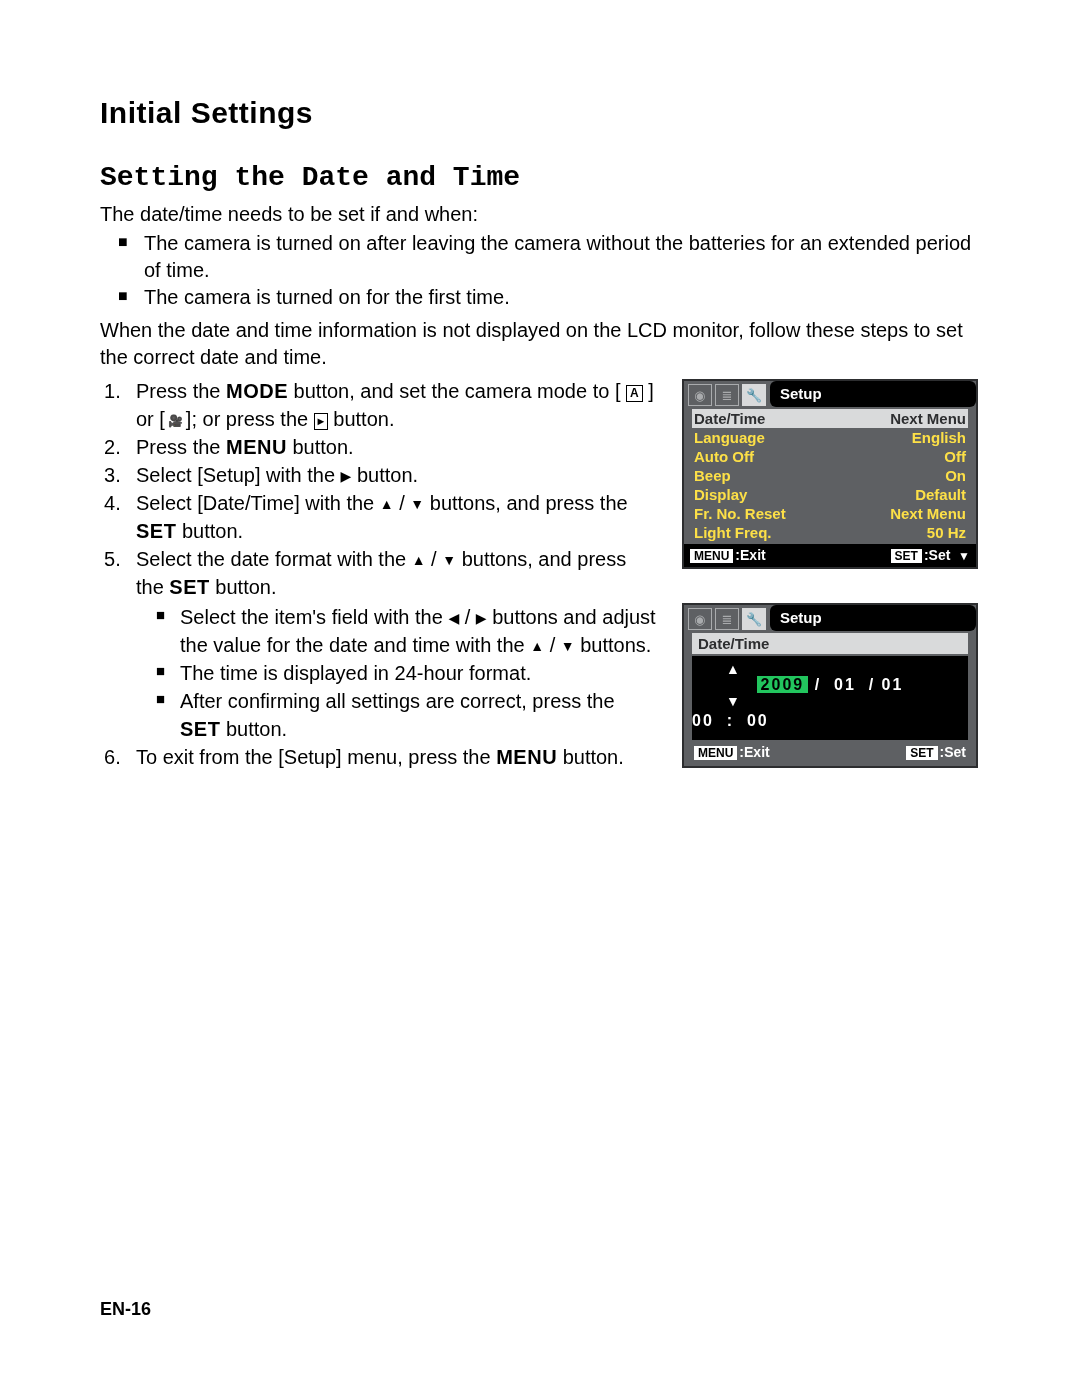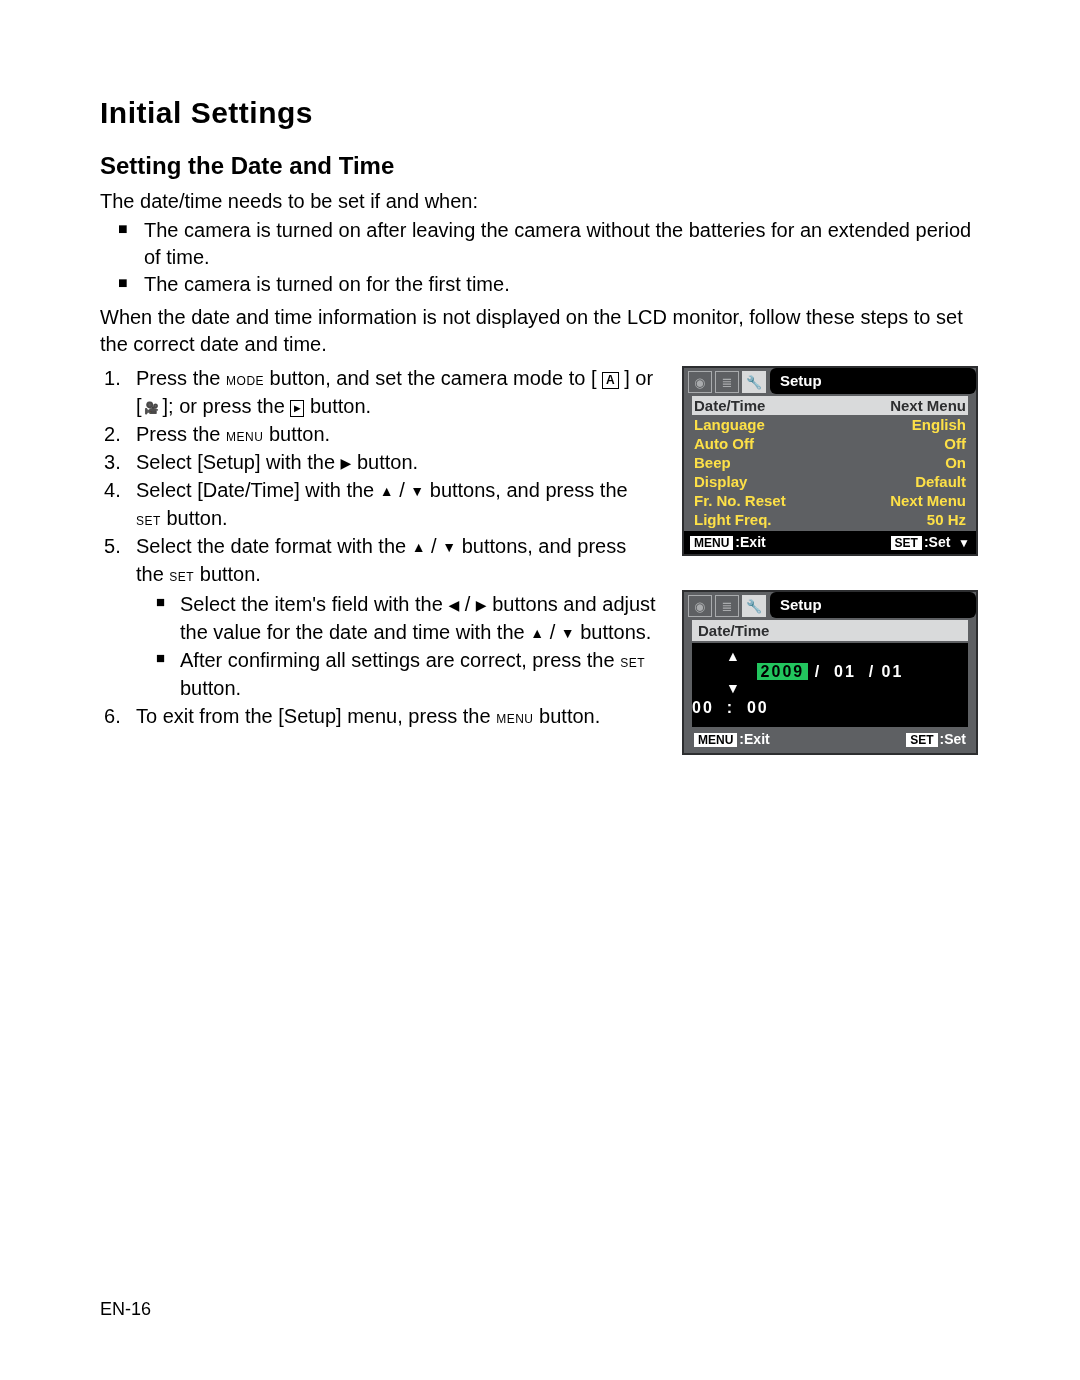--- a/index.html
+++ b/index.html
@@ -9,28 +9,28 @@
     background: #fff;
     font-family: Arial, Helvetica, sans-serif;
     position: relative;
     padding: 96px 100px 60px 100px;
     color: #000;
   }
   .title {
     font-size: 30px;
     font-weight: 900;
     letter-spacing: 0.5px;
-    margin-bottom: 22px;
+    margin-bottom: 32px;
     font-family: "Arial Black", Arial, sans-serif;
   }
   .subtitle {
-    font-size: 24px;
+    font-size: 28px;
     font-weight: 900;
     margin-bottom: 8px;
-    font-family: Liberation Sans, sans-serif;
+    font-family: Liberation Mono, monospace;
   }
   .intro {
     font-size: 20px;
     line-height: 1.35;
     margin-bottom: 2px;
   }
   ul.bullets {
     list-style: none;
     padding-left: 22px;
     margin-bottom: 0;
@@ -72,21 +72,21 @@
     padding-left: 8px;
     margin-bottom: 0;
   }
   ol.steps > li::before {
     counter-increment: step;
     content: counter(step) ".";
     position: absolute;
     left: -24px;
     top: 0;
   }
-  .kw { font-weight: 400; font-size: 12px; letter-spacing: 0.5px; }
+  .kw { font-weight: 700; font-size: 20px; letter-spacing: 0.5px; }
   .tri { font-size: 14px; vertical-align: 1px; }
   .icon-box {
     display: inline-block;
     border: 1.5px solid #000;
     padding: 0 3px;
     font-size: 12px;
     line-height: 15px;
     height: 17px;
     vertical-align: 1px;
     font-weight: 700;
@@ -238,21 +238,21 @@
     background: #fff;
     color: #000;
     padding: 0 4px;
     margin-right: 2px;
     font-size: 12px;
   }
   .page-num {
     position: absolute;
     left: 100px;
     bottom: 60px;
-    font-weight: 400;
+    font-weight: 700;
     font-size: 18px;
   }
 </style>
 </head>
 <body>
 
 <h1 class="title">Initial Settings</h1>
 <h2 class="subtitle">Setting the Date and Time</h2>
 <p class="intro">The date/time needs to be set if and when:</p>
 <ul class="bullets">
@@ -274,20 +274,21 @@
     </li>
     <li>
       <span>Select [Date/Time] with the </span><span class="tri">▲</span> / <span class="tri">▼</span><span> buttons, and press the </span><span class="kw">SET</span><span> button.</span>
     </li>
     <li>
       <span>Select the date format with the </span><span class="tri">▲</span> / <span class="tri">▼</span><span> buttons, and press the </span><span class="kw">SET</span><span> button.</span>
       <ul class="sub">
         <li>
           <span>Select the item's field with the </span><span class="tri">◀</span> / <span class="tri">▶</span><span> buttons and adjust the value for the date and time with the </span><span class="tri">▲</span> / <span class="tri">▼</span><span> buttons.</span>
         </li>
+        <li>The time is displayed in 24-hour format.</li>
         <li>
           <span>After confirming all settings are correct, press the </span><span class="kw">SET</span><span> button.</span>
         </li>
       </ul>
     </li>
     <li>
       <span>To exit from the [Setup] menu, press the </span><span class="kw">MENU</span><span> button.</span>
     </li>
   </ol>
 

